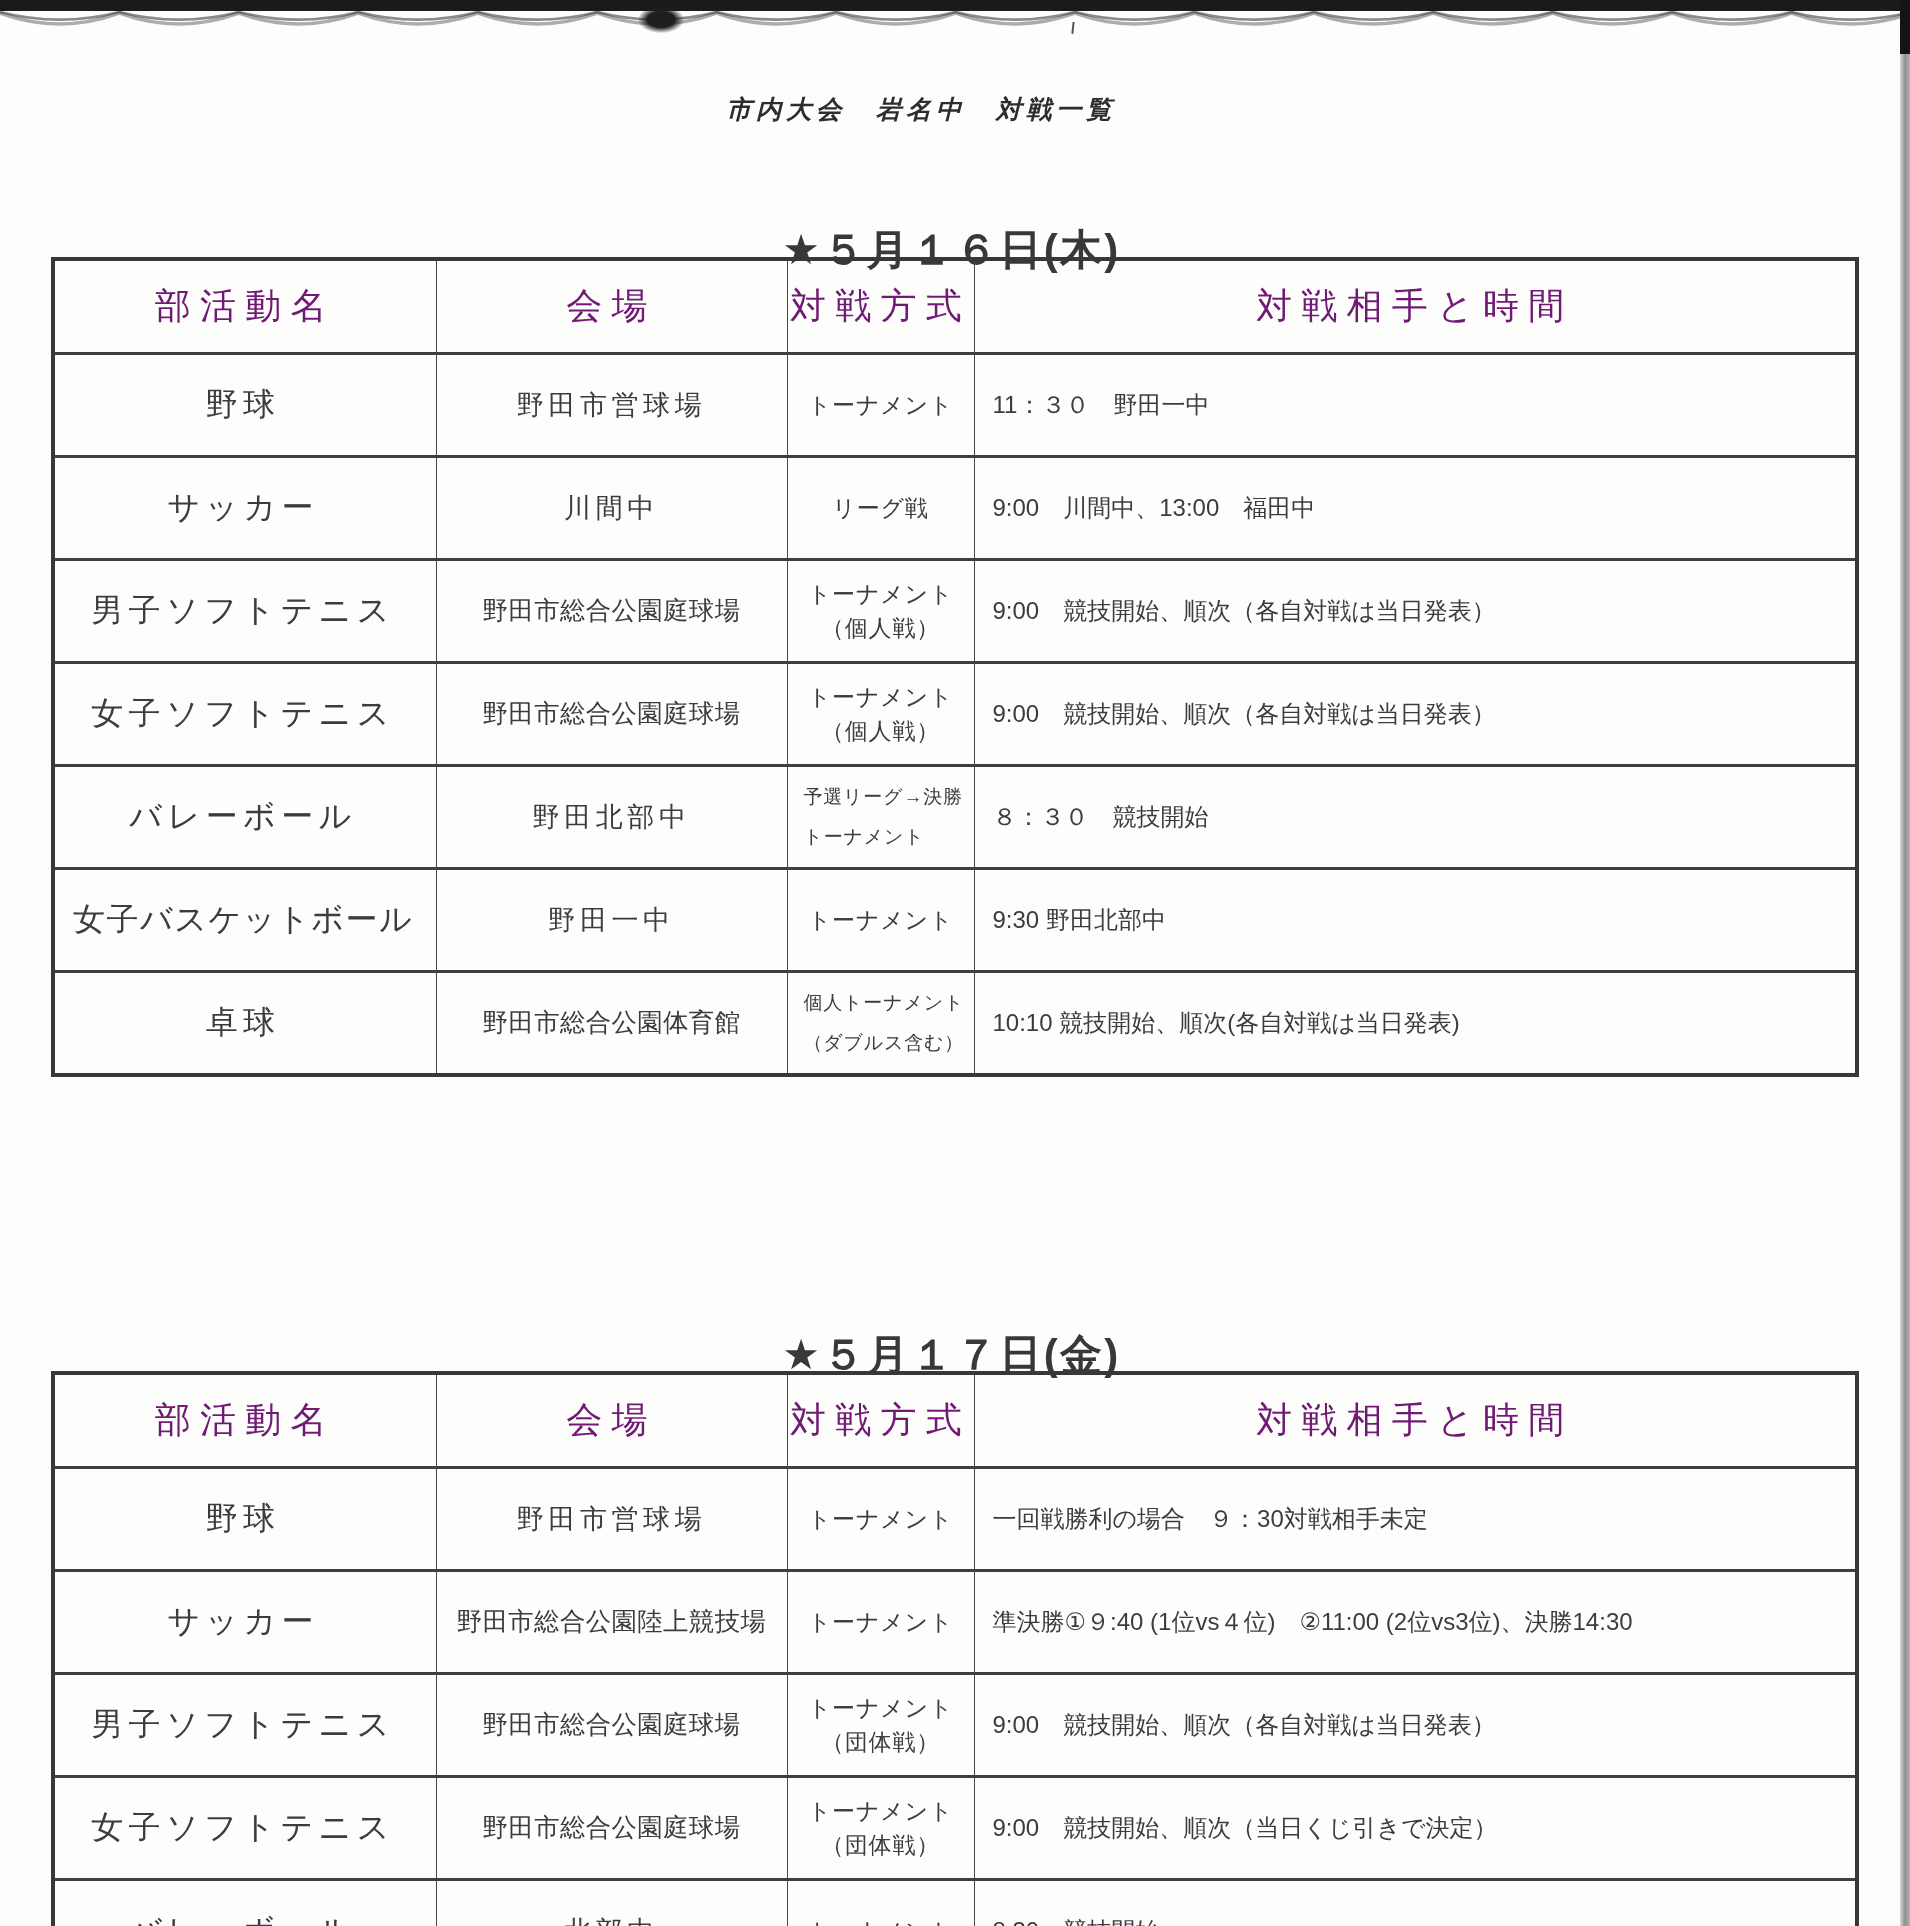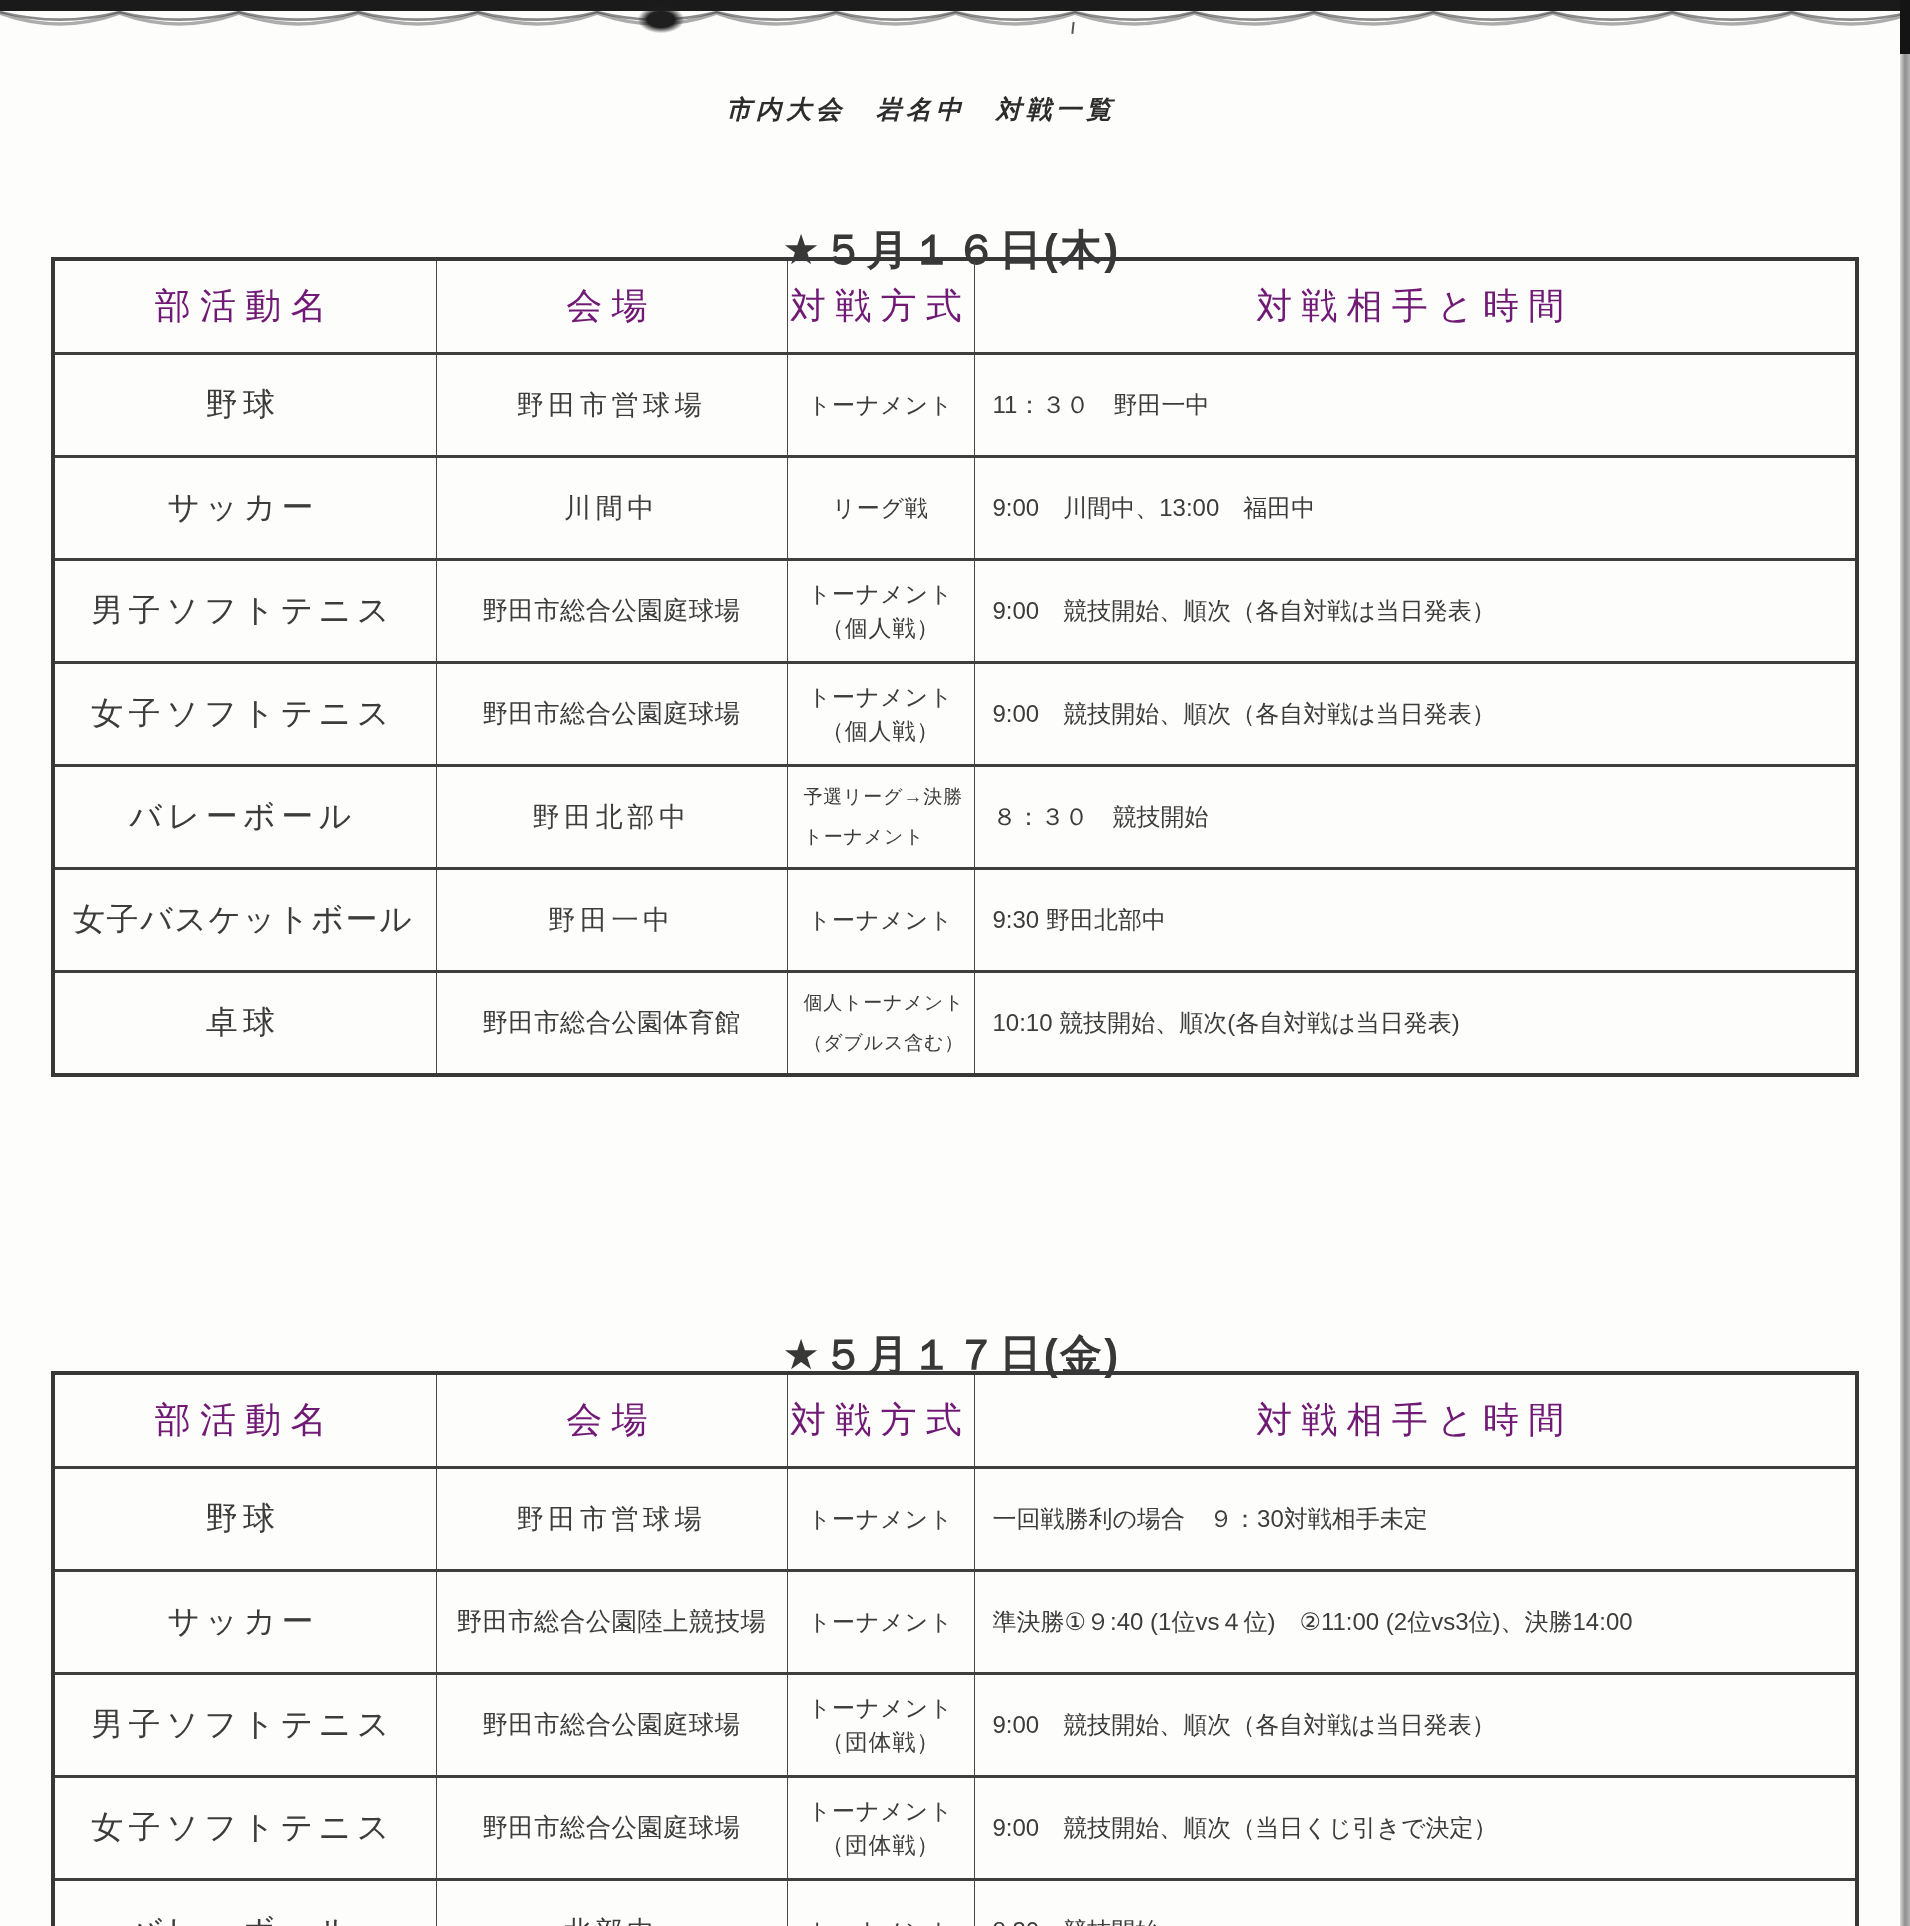--- a/index.html
+++ b/index.html
@@ -200,21 +200,21 @@
             <div>一回戦勝利の場合　９：30対戦相手未定</div>
           </td>
         </tr>
         <tr>
           <td class="club">サッカー</td>
           <td class="venue tight">野田市総合公園陸上競技場</td>
           <td class="format">
             <div>トーナメント</div>
           </td>
           <td class="opponent">
-            <div>準決勝①９:40 (1位vs４位)　②11:00 (2位vs3位)、決勝14:00</div>
+            <div>準決勝①９:40 (1位vs４位)　②11:00 (2位vs3位)、決勝14:30</div>
           </td>
         </tr>
         <tr>
           <td class="club">男子ソフトテニス</td>
           <td class="venue tight">野田市総合公園庭球場</td>
           <td class="format">
             <div>トーナメント</div>
             <div>（団体戦）</div>
           </td>
           <td class="opponent">

